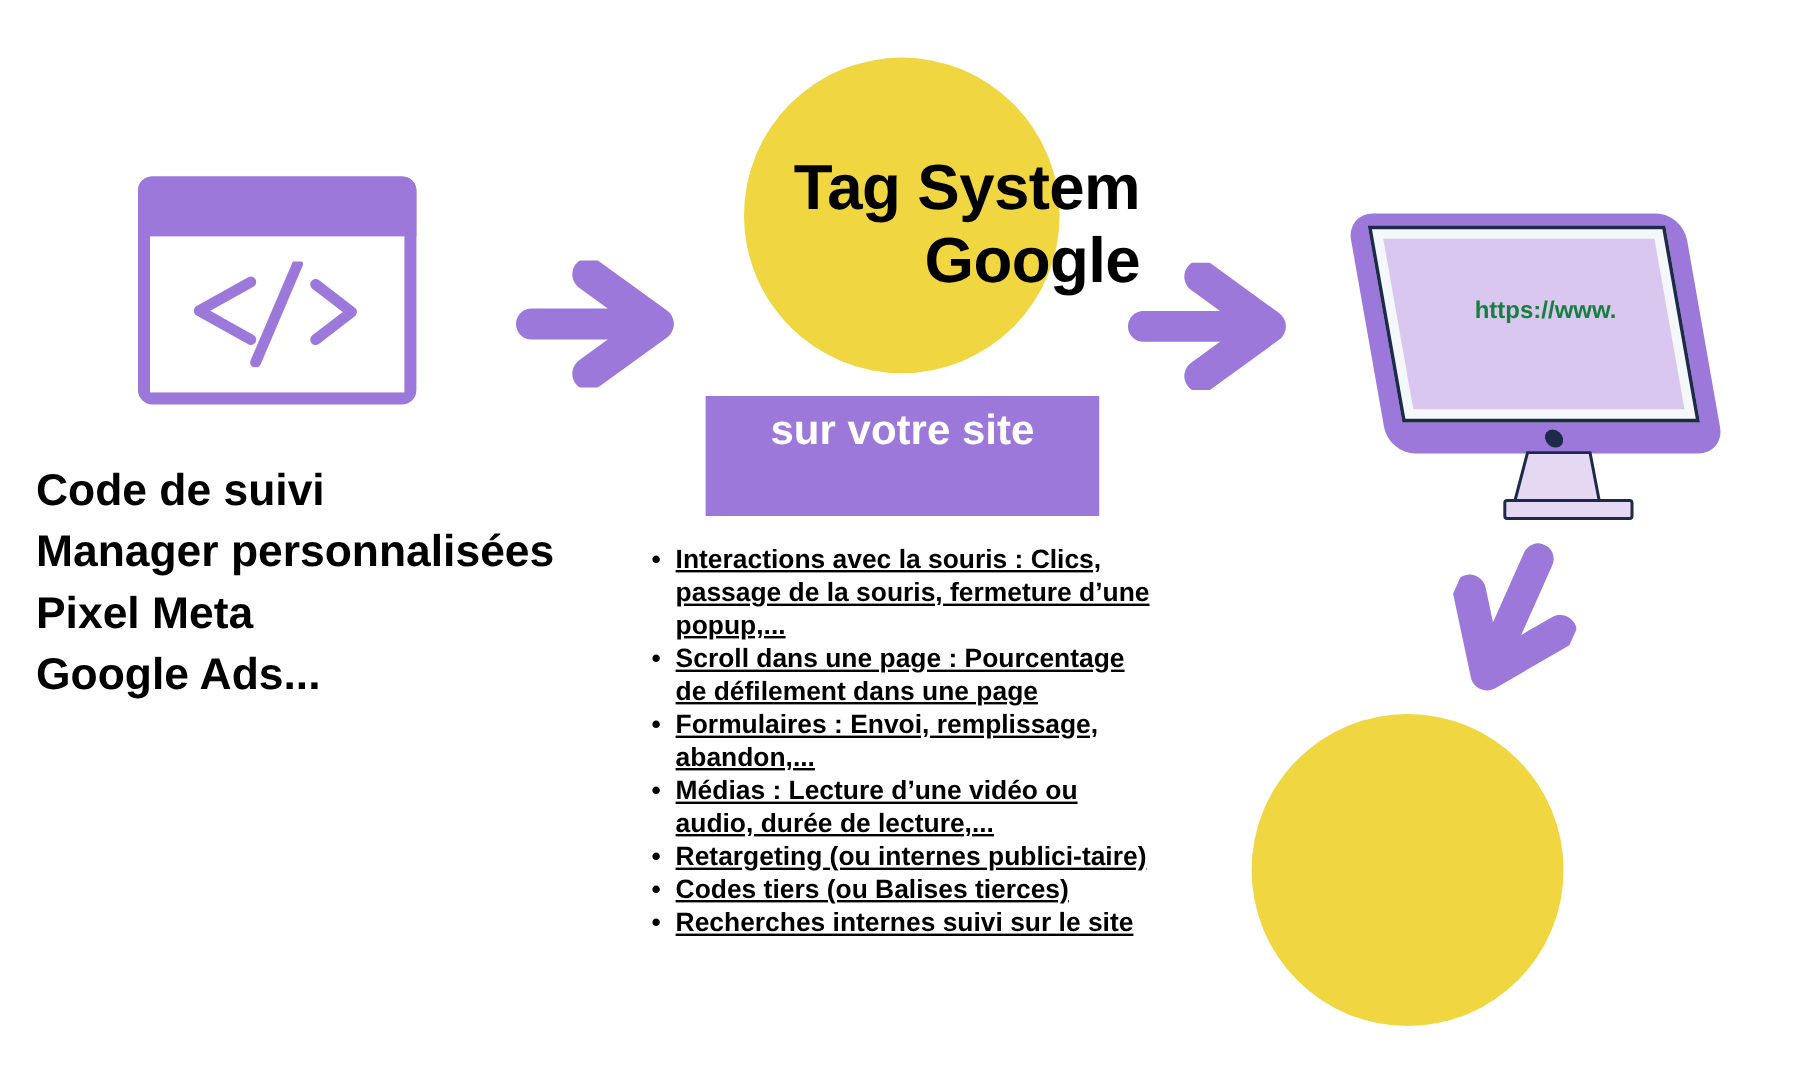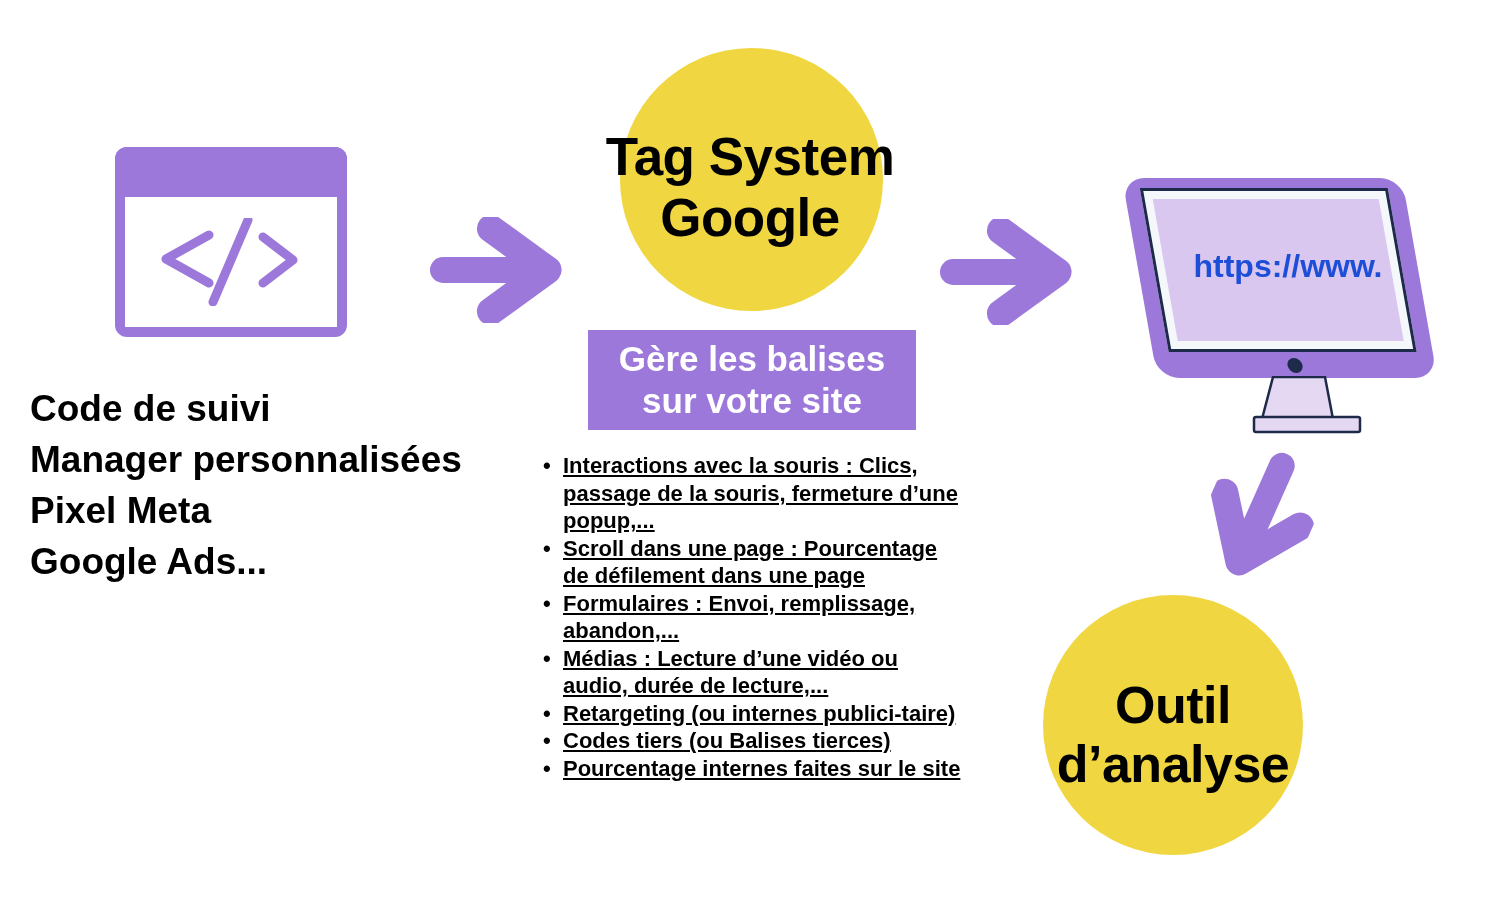--- a/index.html
+++ b/index.html
@@ -31,21 +31,21 @@
   .arrow{position:absolute;color:var(--purple);}
   .arrow line{stroke:currentColor;stroke-width:28;stroke-linecap:round;}
   .arrow polyline{stroke:currentColor;stroke-width:30;fill:none;stroke-linecap:round;stroke-linejoin:round;}
   .arrow-1{left:430px;top:217px;width:138px;height:106px;}
   .arrow-2{left:940px;top:219px;width:138px;height:106px;}
   .arrow-3{left:1190px;top:464px;width:138px;height:106px;transform:rotate(114deg);}
   
   .circle{position:absolute;border-radius:50%;background:var(--yellow);}
   .circle-tag{left:620px;top:48px;width:263px;height:263px;}
   .circle-analytics{left:1043px;top:595px;width:260px;height:260px;}
-  .tag-title{position:absolute;left:550px;top:126px;width:400px;text-align:center;
+  .tag-title{position:absolute;left:550px;top:126px;width:400px;text-align:right;
     font-size:53px;line-height:61px;letter-spacing:-0.5px;}
   .analytics-title{position:absolute;left:1012px;top:676px;width:322px;text-align:center;
     font-size:52px;line-height:59px;letter-spacing:-0.5px;}
   
   .banner{position:absolute;left:588px;top:330px;width:328px;height:100px;background:var(--purple);
     color:#ffffff;text-align:center;font-size:35px;line-height:42px;padding-top:8px;}
   
   .features{position:absolute;left:543px;top:452px;width:418px;list-style:none;
     font-size:22px;line-height:27.5px;text-decoration:underline;}
   .features li{position:relative;padding-left:20px;}
@@ -54,21 +54,21 @@
   .monitor{position:absolute;left:1122px;top:178px;width:290px;height:262px;}
   .m-frame{position:absolute;left:0;top:0;width:280px;height:200px;background:var(--purple);
     border-radius:22px;transform:skewX(10deg);transform-origin:top left;}
   .m-bezel{position:absolute;left:16px;right:16px;top:10px;bottom:26px;background:#F5F8FA;
     border:3px solid var(--navy);}
   .m-screen{position:absolute;inset:8px;background:var(--screen);}
   .m-dot{position:absolute;left:50%;bottom:5px;width:15px;height:15px;border-radius:50%;
     background:var(--navy);transform:translateX(-50%);}
   .m-stand{position:absolute;left:118px;top:198px;width:130px;height:60px;}
   .m-stand polygon,.m-stand rect{fill:var(--stand);stroke:var(--navy);stroke-width:2.5;}
-  .m-url{position:absolute;left:64px;top:70px;width:204px;text-align:center;font-size:32px;color:#1d4ed8;}
+  .m-url{position:absolute;left:64px;top:70px;width:204px;text-align:center;font-size:20px;color:#15803d;}
 </style>
 </head>
 <body>
 
 <div class="canvas">
 
   <div class="code-window">
     <div class="cw-titlebar"></div>
     <div class="cw-body">
       <svg class="code-glyph" viewBox="0 0 140 88">
@@ -91,32 +91,31 @@
     <polyline points="66,10 128,55 66,100"></polyline>
   </svg>
 
   <div class="circle circle-tag"></div>
   <div class="tag-title">
     <div>Tag System</div>
     <div>Google</div>
   </div>
 
   <div class="banner">
-    <div>Gère les balises</div>
     <div>sur votre site</div>
   </div>
 
   <ul class="features">
     <li class="feature">Interactions avec la souris : Clics, passage de la souris, fermeture d’une popup,...</li>
     <li class="feature">Scroll dans une page : Pourcentage de défilement dans une page</li>
     <li class="feature">Formulaires : Envoi, remplissage, abandon,...</li>
     <li class="feature">Médias : Lecture d’une vidéo ou audio, durée de lecture,...</li>
     <li class="feature">Retargeting (ou internes publici-taire)</li>
     <li class="feature">Codes tiers (ou Balises tierces)</li>
-    <li class="feature">Pourcentage internes faites sur le site</li>
+    <li class="feature">Recherches internes suivi sur le site</li>
   </ul>
 
   <svg class="arrow arrow-2" viewBox="0 0 150 110">
     <line x1="14" y1="55" x2="98" y2="55"></line>
     <polyline points="66,10 128,55 66,100"></polyline>
   </svg>
 
   <div class="monitor">
     <div class="m-frame">
       <div class="m-bezel">
@@ -130,18 +129,14 @@
     </svg>
     <div class="m-url">https://www.</div>
   </div>
 
   <svg class="arrow arrow-3" viewBox="0 0 150 110">
     <line x1="14" y1="55" x2="98" y2="55"></line>
     <polyline points="66,10 128,55 66,100"></polyline>
   </svg>
 
   <div class="circle circle-analytics"></div>
-  <div class="analytics-title">
-    <div>Outil</div>
-    <div>d’analyse</div>
-  </div>
 
 </div>
 
 </body></html>

